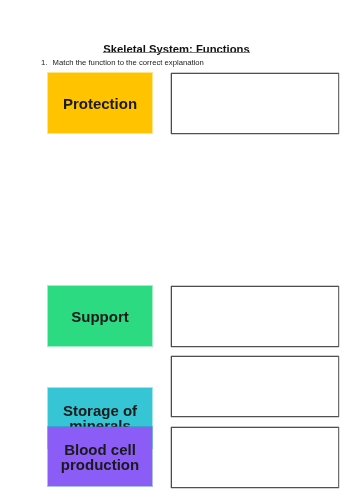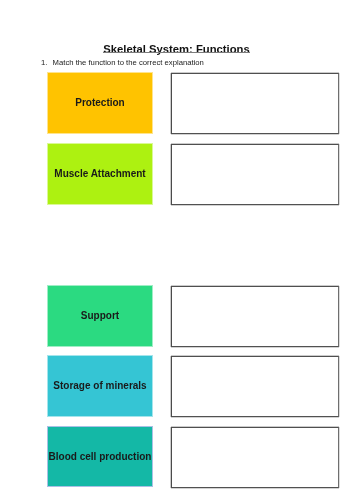--- a/index.html
+++ b/index.html
@@ -35,21 +35,21 @@
   .match-row.r1{top:143.74px;}
   .match-row.r2{top:214.48px;}
   .match-row.r3{top:286px;}
   .match-row.r4{top:355.96px;}
   .match-row.r5{top:426.70px;}
 
   .func-box{
     position:absolute;left:48px;top:0.2px;
     width:104px;height:59.6px;
     display:flex;align-items:center;justify-content:center;
-    font-size:10px;font-weight:bold;color:#1a1a1a;
+    font-size:15px;font-weight:bold;color:#1a1a1a;
     line-height:1;
   }
   .func-label{display:block;text-align:center;position:relative;top:0.15px;}
 
   .answer-box{
     position:absolute;left:171px;top:0;
     width:168px;height:61.2px;background:#ffffff;
     box-sizing:border-box;
     border-left:1px solid #4b4b4b;
     border-top:1px solid #4f4f4f;
@@ -72,43 +72,37 @@
 
   <div class="grid">
 
     <div class="match-row r0">
       <div class="func-box" style="background-color: rgb(255, 195, 0); box-shadow: rgba(255, 195, 0, 0.45) 0px 0px 0px 1px;">
         <span class="func-label">Protection</span>
       </div>
       <div class="answer-box"></div>
     </div>
 
-    <div class="match-row r1">
-      <div class="func-box" style="background-color: rgb(173, 241, 17); box-shadow: rgba(173, 241, 17, 0.45) 0px 0px 0px 1px;">
-        <span class="func-label">Muscle Attachment</span>
-      </div>
-      <div class="answer-box"></div>
-    </div>
 
 
     <div class="match-row r3">
       <div class="func-box" style="background-color: rgb(43, 218, 129); box-shadow: rgba(43, 218, 129, 0.45) 0px 0px 0px 1px;">
         <span class="func-label">Support</span>
       </div>
       <div class="answer-box"></div>
     </div>
 
     <div class="match-row r4">
-      <div class="func-box" style="background-color: rgb(53, 197, 212); box-shadow: rgba(53, 197, 212, 0.45) 0px 0px 0px 1px;">
+      <div class="func-box" style="background-color: rgb(53, 197, 212); box-shadow: rgba(53, 197, 212, 0.45) 0px 0px 0px 1px; margin-top: 32px;">
         <span class="func-label">Storage of minerals</span>
       </div>
       <div class="answer-box"></div>
     </div>
 
     <div class="match-row r5">
-      <div class="func-box" style="background-color: #14b8a6; box-shadow: rgba(67, 116, 198, 0.45) 0px 0px 0px 1px;">
+      <div class="func-box" style="background-color: #8b5cf6; box-shadow: rgba(67, 116, 198, 0.45) 0px 0px 0px 1px;">
         <span class="func-label">Blood cell production</span>
       </div>
       <div class="answer-box"></div>
     </div>
 
   </div>
 </div>
 
 </body></html>

